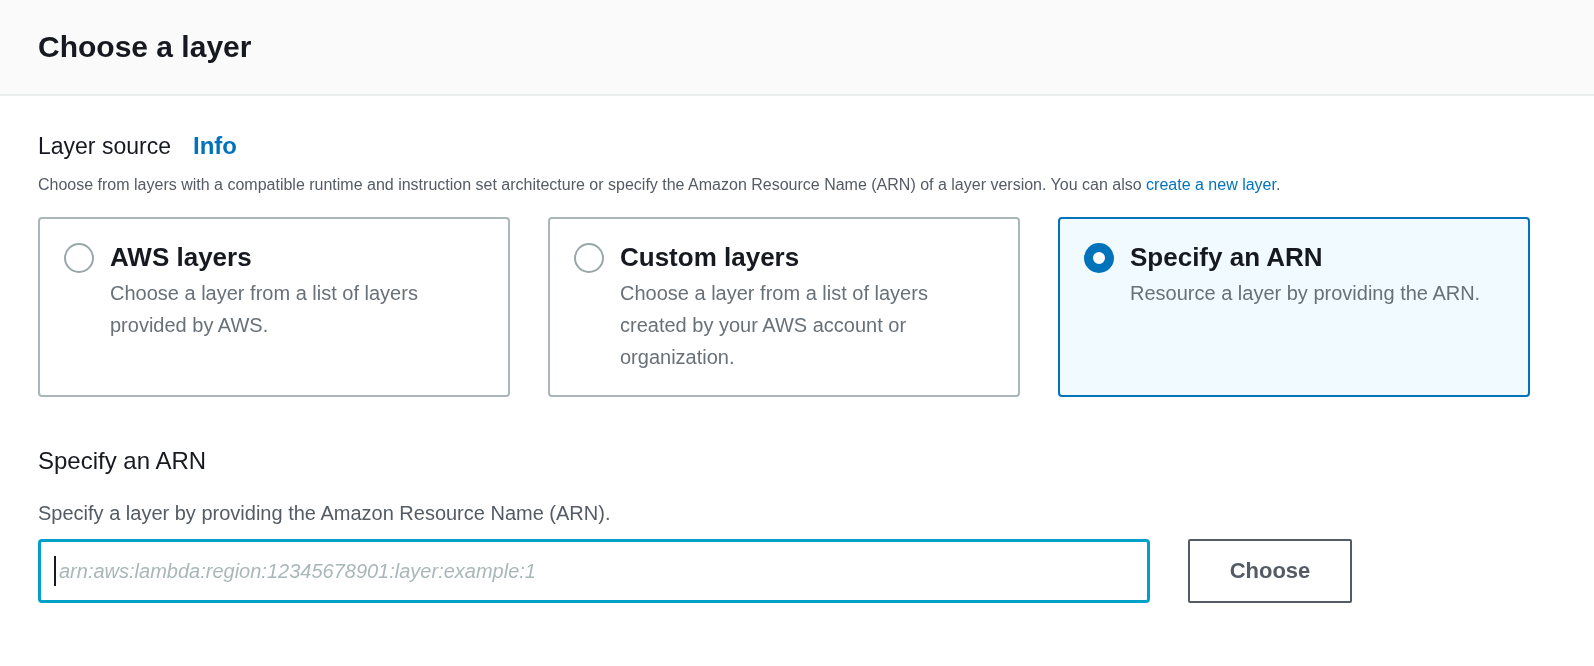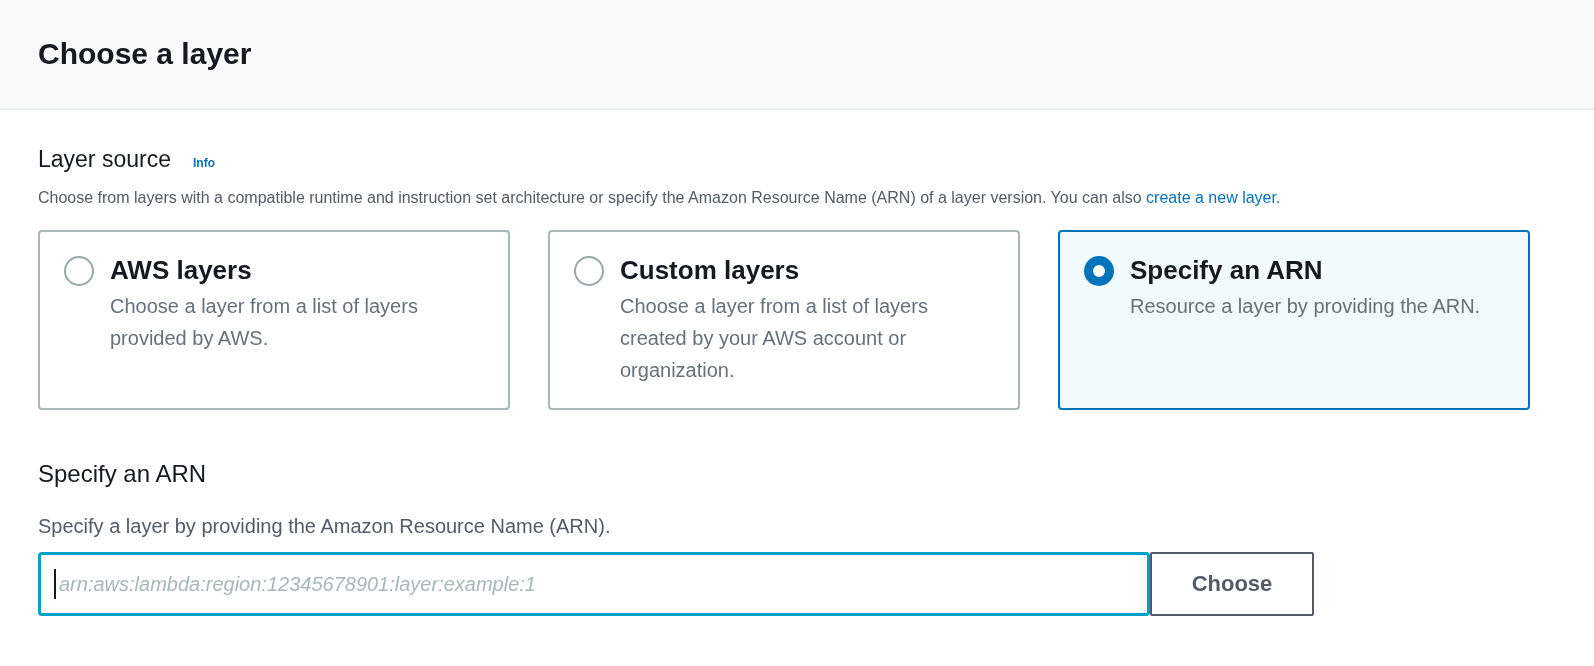--- a/index.html
+++ b/index.html
@@ -6,21 +6,21 @@
   html, body {
     width: 1594px;
     height: 666px;
     background: #ffffff;
     font-family: "Liberation Sans", sans-serif;
     -webkit-font-smoothing: antialiased;
     overflow: hidden;
   }
   
   .panel-header {
-    height: 110px;
+    height: 96px;
     background: #fafafa;
     border-bottom: 2px solid #eaeded;
     display: flex;
     align-items: center;
     padding: 0 38px;
   }
   .panel-title {
     font-size: 30px;
     font-weight: 700;
     color: #16191f;
@@ -33,21 +33,21 @@
     display: flex;
     align-items: baseline;
     gap: 22px;
   }
   .field-label {
     font-size: 23px;
     font-weight: 400;
     color: #16191f;
   }
   .info-link {
-    font-size: 12px;
+    font-size: 24px;
     font-weight: 700;
     color: #0073bb;
     text-decoration: none;
     cursor: pointer;
   }
   .field-description {
     margin-top: 8px;
     font-size: 16px;
     line-height: 33px;
     color: #545b64;
@@ -111,20 +111,21 @@
     color: #16191f;
   }
   .arn-desc {
     margin-top: 27px;
     font-size: 20px;
     color: #545b64;
   }
   .input-row {
     margin-top: 14px;
     display: flex;
+    gap: 38px;
     align-items: center;
   }
   .arn-input-wrap {
     position: relative;
     width: 1112px;
   }
   .arn-input {
     width: 100%;
     height: 64px;
     border: 3px solid #00a1c9;

